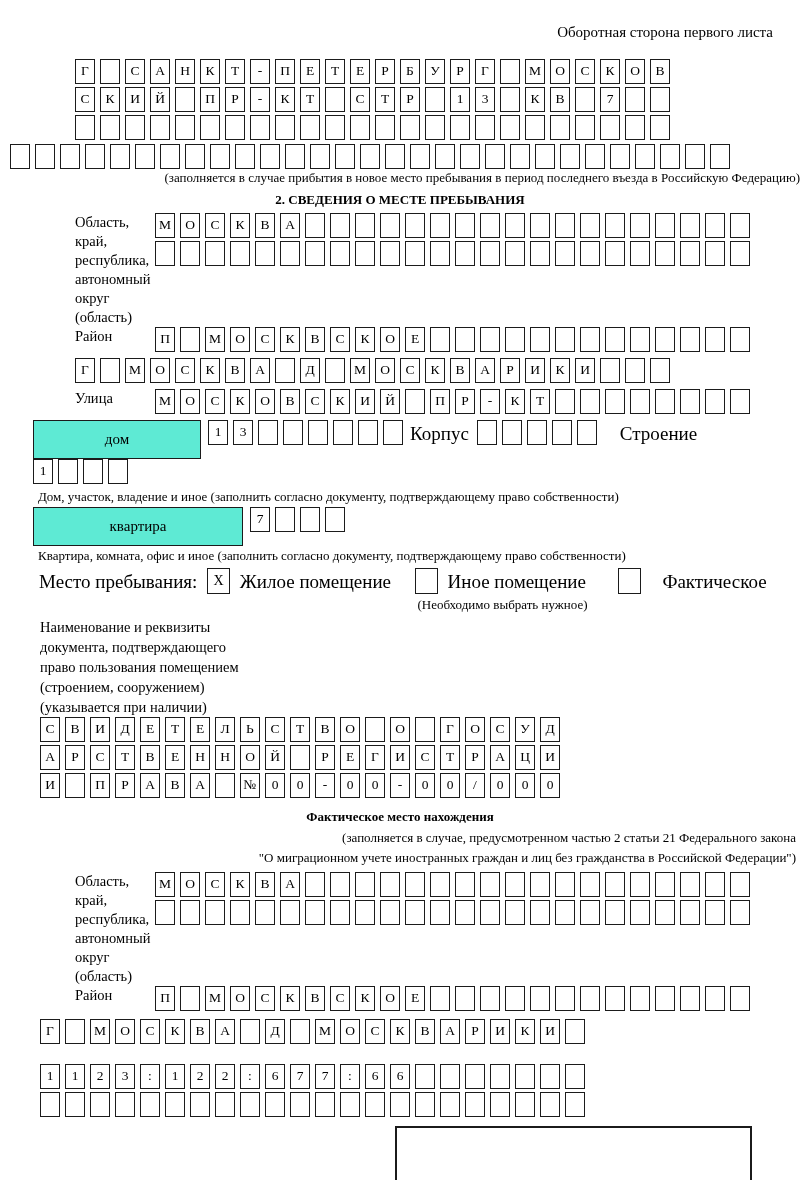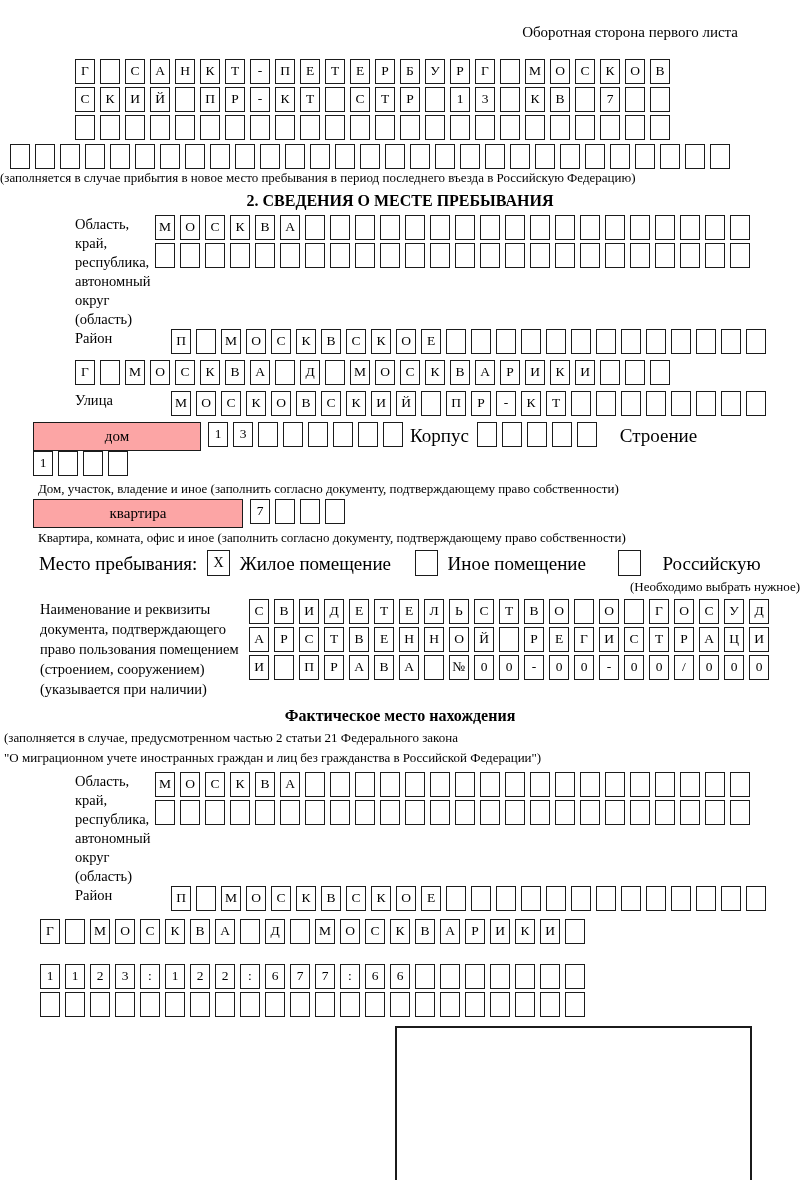--- a/index.html
+++ b/index.html
@@ -1,59 +1,59 @@
 <!DOCTYPE html>
 <html><head>
 <meta charset="utf-8">
 <style>
   html,body{margin:0;padding:0;background:#fff;}
   body{
     width:800px;height:1180px;overflow:hidden;color:#000;
     font-family:"Liberation Serif","DejaVu Serif",serif;
     font-size:15px;position:relative;
   }
-  .top-note{padding:24px 62px 0 0;text-align:right;font-size:15px;}
+  .top-note{padding:24px 27px 0 0;text-align:right;font-size:15px;}
   .frow{display:flex;align-items:flex-start;}
   .lbl{font-size:14.5px;line-height:19px;}
   .cellrow{white-space:nowrap;margin-bottom:3px;height:25px;}
   .cell{
     display:inline-block;box-sizing:border-box;width:20px;height:25px;
     border:1.6px solid #1b1b1b;margin-right:5px;text-align:center;
     line-height:22px;font-size:13.5px;vertical-align:top;background:#fff;
   }
-  .caption{text-align:left;font-size:13px;line-height:16px;margin:1px 0 2px 0;}
-  .sec-title{text-align:center;font-weight:bold;font-size:16px;margin:6px 0 5px 0;}
+  .caption{text-align:right;font-size:13px;line-height:16px;margin:1px 0 2px 0;padding-left:16px;}
+  .sec-title{text-align:center;font-weight:bold;font-size:13px;margin:6px 0 5px 0;}
   .fieldbox{
-    box-sizing:border-box;border:1.6px solid #1b1b1b;height:29px;
+    box-sizing:border-box;border:1.6px solid #1b1b1b;height:39px;
     display:inline-flex;align-items:center;justify-content:center;
-    font-size:15px;vertical-align:top;margin-right:7px;background:#fca5a5;
+    font-size:15px;vertical-align:top;margin-right:7px;background:#5eead4;
   }
   .inline-lbl{display:inline-block;line-height:27px;font-size:19px;vertical-align:top;}
   .checkbox{
     display:inline-block;box-sizing:border-box;width:23px;height:26px;
     border:1.6px solid #1b1b1b;text-align:center;line-height:23px;
     font-size:14px;vertical-align:middle;margin:0 6px;background:#fff;
   }
   .stamp-box{
     box-sizing:border-box;width:357px;height:170px;margin:6px 0 0 395px;
     border:2px solid #1b1b1b;background:#fff;
   }
   
   .blockA{margin:18px 0 0 75px;}
   .blockA .lbl{width:103px;font-size:15px;line-height:27px;}
   .row4{margin:1px 0 0 10px;}
   .rowB{margin-left:75px;}
   .rowB .lbl{width:80px;}
   .rowB .lbl-wide{width:110px;}
-  .mb3{margin-bottom:3px;gap:16px;}
+  .mb3{margin-bottom:3px;}
   .house-row{margin-left:33px;margin-bottom:2px;}
   .apt-row{margin-left:33px;margin-bottom:2px;}
   .stay-row{margin-left:39px;margin-top:4px;}
-  .stay-cap{text-align:right;padding-left:205px;font-size:13px;margin:2px 0 4px 0;}
-  .doc-block{margin-left:40px;margin-top:2px;}
+  .stay-cap{text-align:center;padding-left:205px;font-size:13px;margin:2px 0 4px 0;}
+  .doc-block{margin-left:40px;margin-top:2px;flex-direction:column;}
   .doc-block .lbl{width:209px;font-size:14.5px;line-height:20px;}
   .fact-cap{margin:4px;}
   .rowC{margin-left:75px;}
   .rowC .lbl{width:80px;}
   .rowC .lbl-city{width:158px;}
   .rowC .lbl-cad{width:158px;}
 </style>
 </head>
 <body>
 
@@ -103,21 +103,21 @@
 </div>
 <div class="caption" style="text-align:left;padding-left:38px;">Квартира, комната, офис и иное (заполнить согласно документу, подтверждающему право собственности)</div>
 
 <div class="stay-row">
   <span class="inline-lbl">Место пребывания:</span>
   <span class="checkbox">X</span>
   <span class="inline-lbl">Жилое помещение</span>
   <span class="checkbox" style="margin-left:20px;"></span>
   <span class="inline-lbl">Иное помещение</span>
   <span class="checkbox" style="margin-left:28px;"></span>
-  <span class="inline-lbl" style="margin-left:12px;">Российскую</span>
+  <span class="inline-lbl" style="margin-left:12px;">Фактическое</span>
 </div>
 <div class="stay-cap">(Необходимо выбрать нужное)</div>
 
 <div class="frow doc-block">
   <div class="lbl">Наименование и реквизиты документа, подтверждающего право пользования помещением (строением, сооружением) (указывается при наличии)</div>
   <div>
     <div class="cellrow"><span class="cell">С</span><span class="cell">В</span><span class="cell">И</span><span class="cell">Д</span><span class="cell">Е</span><span class="cell">Т</span><span class="cell">Е</span><span class="cell">Л</span><span class="cell">Ь</span><span class="cell">С</span><span class="cell">Т</span><span class="cell">В</span><span class="cell">О</span><span class="cell"></span><span class="cell">О</span><span class="cell"></span><span class="cell">Г</span><span class="cell">О</span><span class="cell">С</span><span class="cell">У</span><span class="cell">Д</span></div>
     <div class="cellrow"><span class="cell">А</span><span class="cell">Р</span><span class="cell">С</span><span class="cell">Т</span><span class="cell">В</span><span class="cell">Е</span><span class="cell">Н</span><span class="cell">Н</span><span class="cell">О</span><span class="cell">Й</span><span class="cell"></span><span class="cell">Р</span><span class="cell">Е</span><span class="cell">Г</span><span class="cell">И</span><span class="cell">С</span><span class="cell">Т</span><span class="cell">Р</span><span class="cell">А</span><span class="cell">Ц</span><span class="cell">И</span></div>
     <div class="cellrow"><span class="cell">И</span><span class="cell"></span><span class="cell">П</span><span class="cell">Р</span><span class="cell">А</span><span class="cell">В</span><span class="cell">А</span><span class="cell"></span><span class="cell">№</span><span class="cell">0</span><span class="cell">0</span><span class="cell">-</span><span class="cell">0</span><span class="cell">0</span><span class="cell">-</span><span class="cell">0</span><span class="cell">0</span><span class="cell">/</span><span class="cell">0</span><span class="cell">0</span><span class="cell">0</span></div>
   </div>

